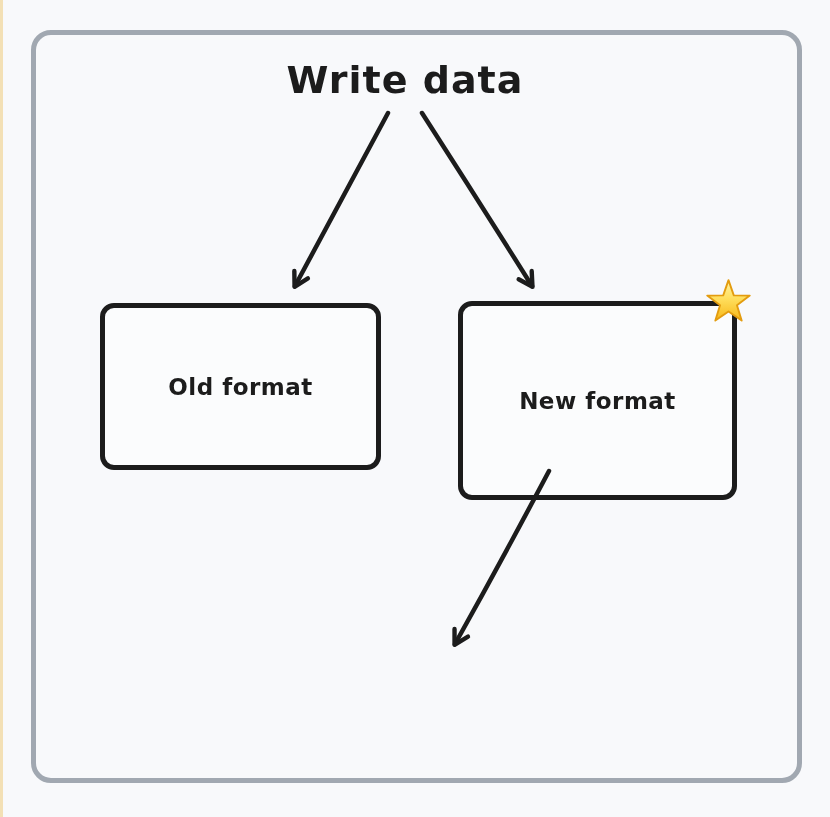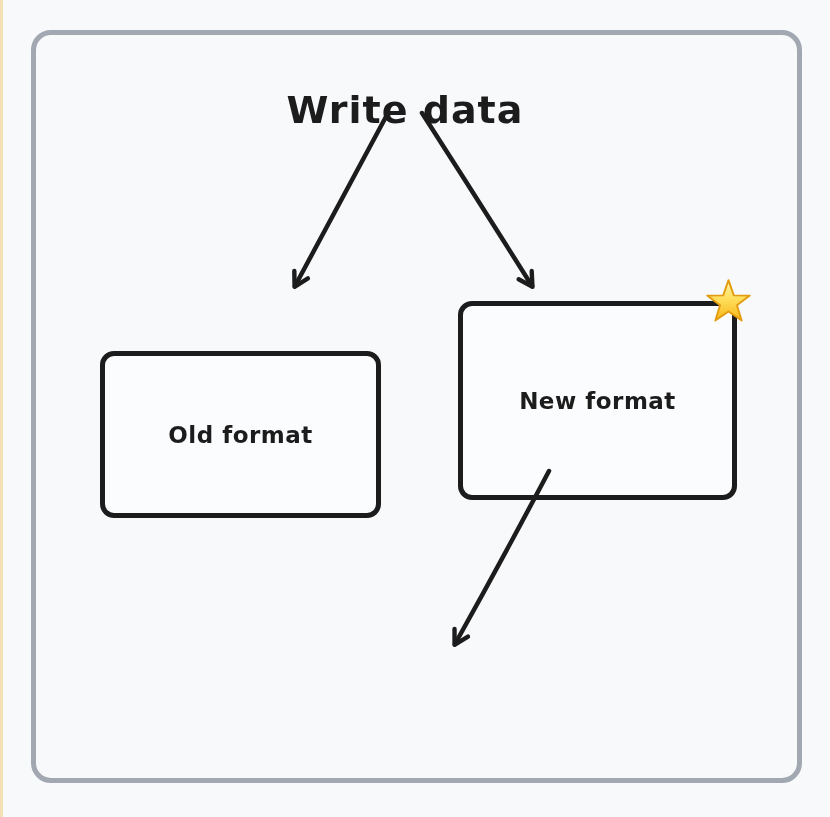--- a/index.html
+++ b/index.html
@@ -29,32 +29,32 @@
     background: transparent;
   }
   .hand-title {
     position: absolute;
     text-align: center;
     font-weight: 700;
     font-size: 38px;
     letter-spacing: 1px;
     color: #1c1c1c;
   }
-  .write-label { left: 240px; top: 58px;  width: 330px; margin-top: 30px; }
+  .write-label { left: 240px; top: 58px;  width: 330px; }
   .read-label  { left: 246px; top: 662px; width: 330px; }
   .node {
     position: absolute;
     border: 5px solid #1c1c1c;
     border-radius: 14px;
     background: #fbfcfd;
     display: flex;
     align-items: center;
     justify-content: center;
   }
-  .node-old { left: 100px; top: 303px; width: 281px; height: 167px; margin-top: 48px; }
+  .node-old { left: 100px; top: 303px; width: 281px; height: 167px; }
   .node-new { left: 458px; top: 301px; width: 279px; height: 199px; }
   .node-label {
     font-weight: 700;
     font-size: 23px;
     letter-spacing: 0.5px;
     color: #1c1c1c;
   }
   .arrows-layer {
     position: absolute;
     left: 0; top: 0;

